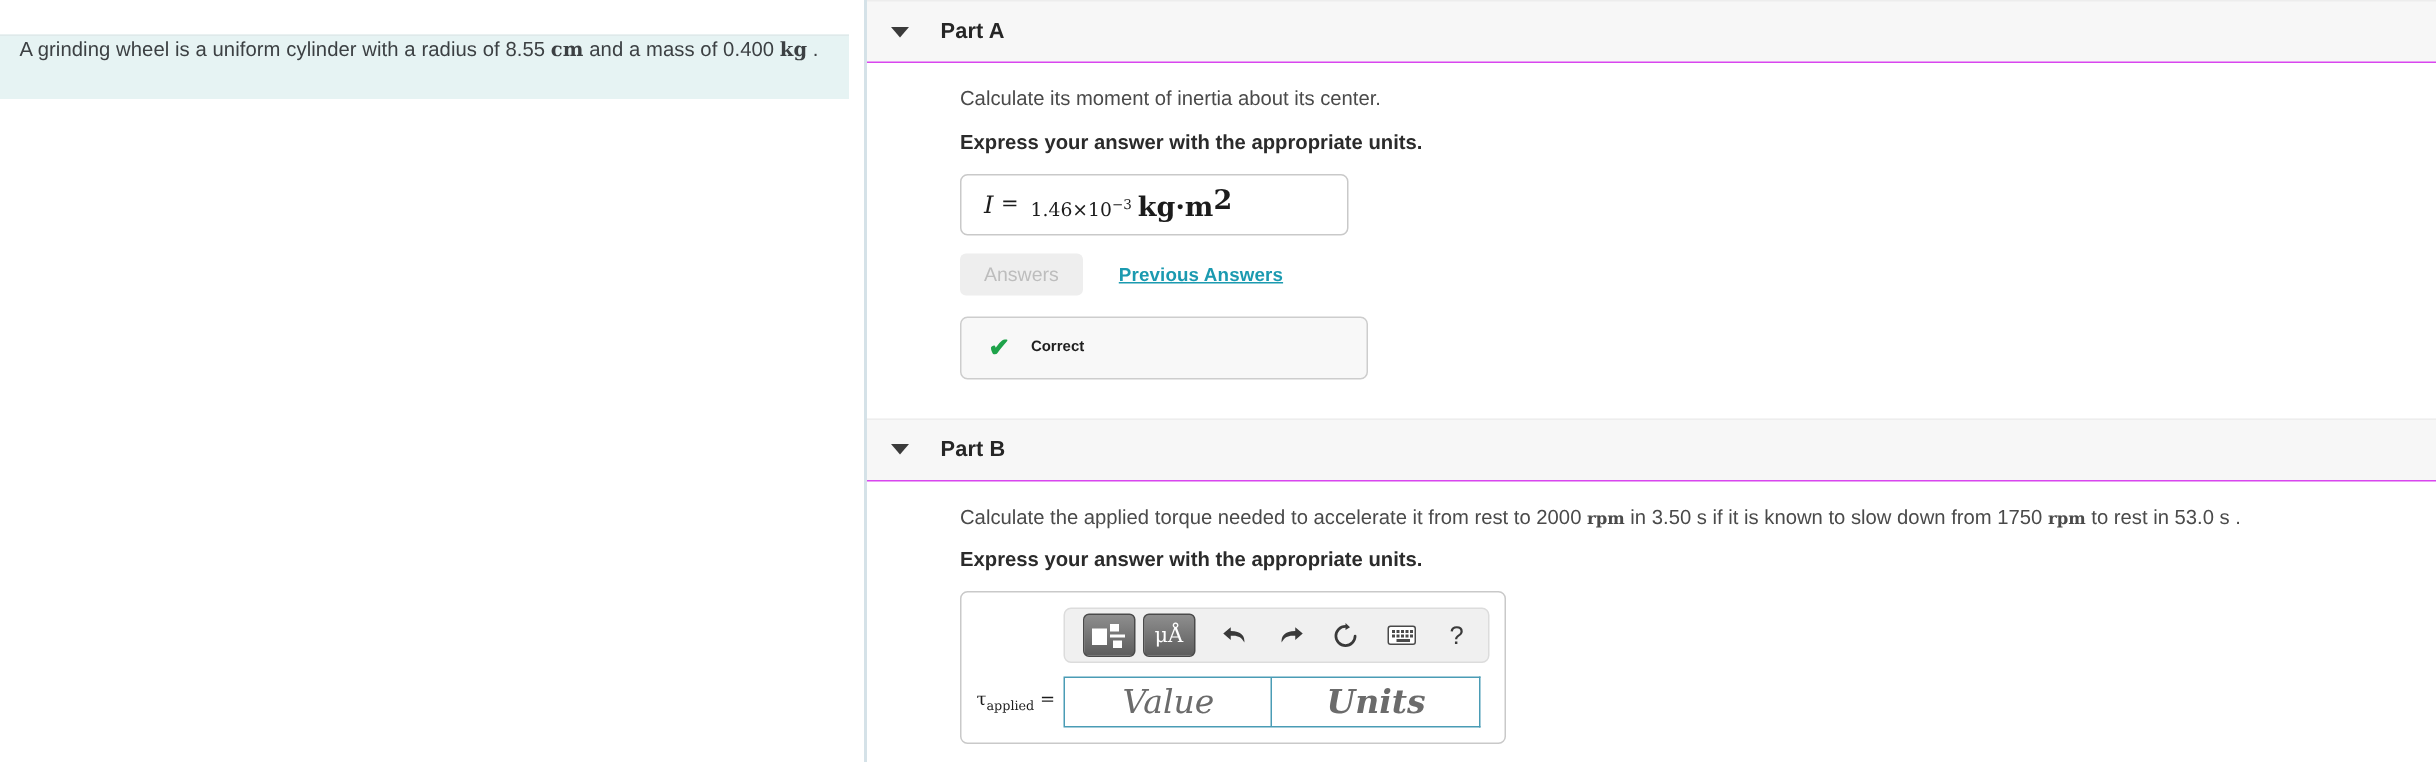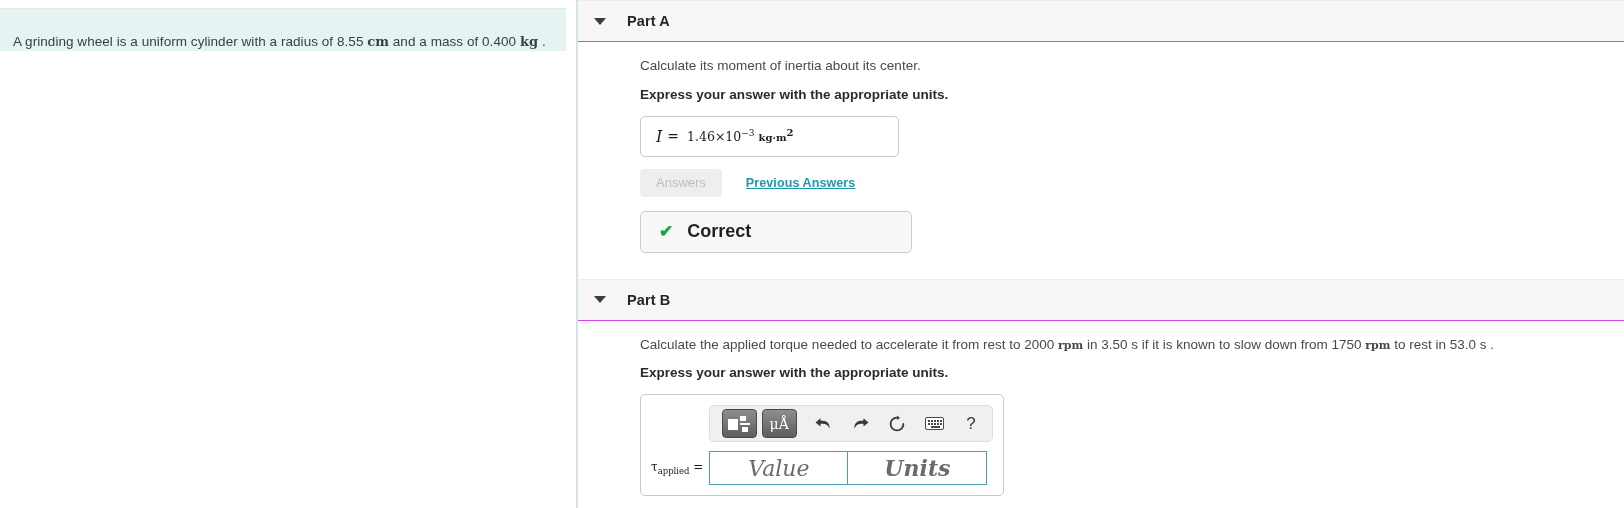--- a/index.html
+++ b/index.html
@@ -27,28 +27,28 @@
     min-width: 578px;
     height: 508px;
     background: #ffffff;
     border-right: 2px solid #d5e2e8;
     box-sizing: border-box;
     position: relative;
   }
   .problem-statement {
     position: absolute;
     left: 0;
-    top: 8px;
+    top: 23px;
     width: 566px;
     height: 43px;
     background: #e6f3f3;
     border-top: 1px solid #dfe9ea;
     box-sizing: border-box;
     display: flex;
-    align-items: flex-end;
+    align-items: flex-start;
   }
   .problem-text {
     font-size: 13.5px;
     color: #3c4043;
     padding-left: 13px;
     letter-spacing: 0.05px;
     line-height: 1.3;
   }
   .problem-text .unit {
     font-family: "DejaVu Serif", serif;
@@ -143,21 +143,21 @@
     font-size: 12.5px;
     color: #1c1c1c;
     white-space: nowrap;
   }
   .answer-value sup {
     font-size: 9px;
     vertical-align: super;
   }
   .answer-value .bold-units {
     font-weight: bold;
-    font-size: 10px;
+    font-size: 18px;
   }
 
   
   .btn-row {
     display: flex;
     align-items: center;
     margin-bottom: 14px;
     height: 28px;
   }
   .submit-btn {
@@ -195,21 +195,21 @@
     margin-bottom: 26px;
   }
   .check-icon {
     color: #1ea34a;
     font-size: 17px;
     font-weight: bold;
     margin-right: 14px;
     line-height: 1;
   }
   .correct-label {
-    font-size: 18px;
+    font-size: 10px;
     font-weight: bold;
     color: #1f1f1f;
   }
 
   
   .math-panel {
     width: 364px;
     border: 1px solid #c9c9c9;
     border-radius: 5px;
     background: #ffffff;

